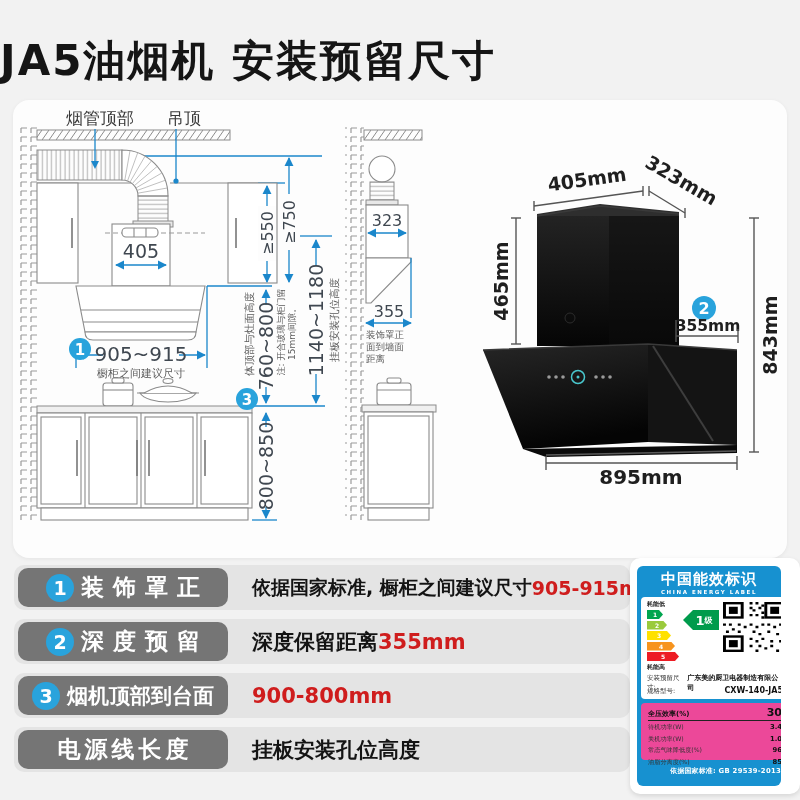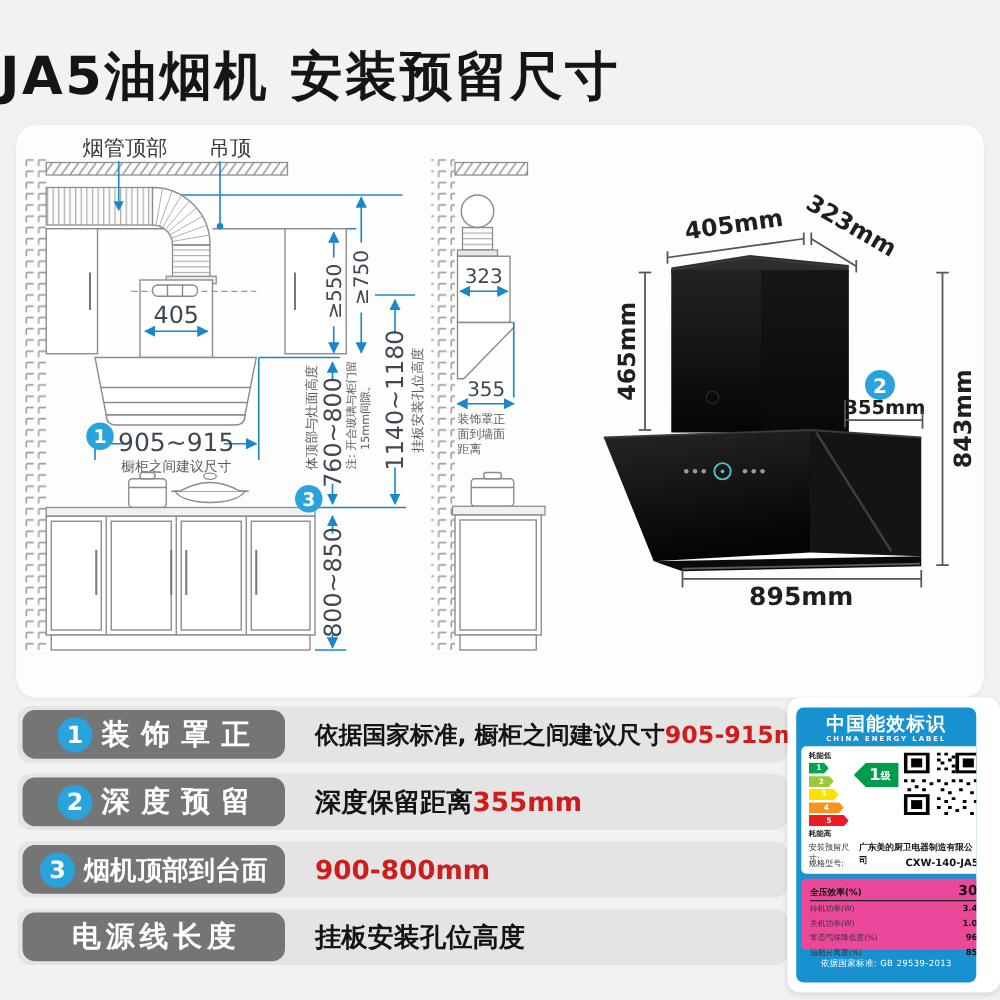--- a/index.html
+++ b/index.html
@@ -53,22 +53,22 @@
   .e-row .v{font-weight:700;color:#111;}
   .energy-panel2{position:absolute;left:4px;top:137px;width:148px;height:57px;background:#ec4899;
                  border-radius:4px;box-sizing:border-box;padding:3px 7px;}
   .t-main{display:flex;justify-content:space-between;align-items:baseline;border-bottom:1.2px solid #222;
           padding-bottom:1px;}
   .t-main .k{font-size:7px;font-weight:700;color:#111;}
   .t-main .v{font-size:11px;font-weight:800;color:#111;}
   .t-row{display:flex;justify-content:space-between;align-items:baseline;margin-top:2.4px;}
   .t-row .k{font-size:6.2px;color:#333;}
   .t-row .v{font-size:6.8px;font-weight:700;color:#111;}
-  .energy-std{position:absolute;left:0;right:0;top:200px;text-align:center;color:#fff;
-              font-size:6.8px;font-weight:400;letter-spacing:.3px;}
+  .energy-std{position:absolute;left:0;right:0;top:200px;text-align:right;color:#fff;
+              font-size:6.8px;font-weight:700;letter-spacing:.3px;}
 
   
   text{font-family:"DejaVu Sans","Liberation Sans",sans-serif;}
   .t-dim{fill:#3f4750;}
   .t-cn{fill:#3a3a3a;}
   .t-note{fill:#5a5a5a;}
   .t-badge{fill:#fff;font-weight:700;}
   .t-pd{fill:#1f1f1f;font-weight:700;}
   .ln-blue{stroke:#1b87cb;stroke-width:1.3;fill:none;}
   .ln-gray{stroke:#8b8b8b;stroke-width:1.1;fill:none;}

